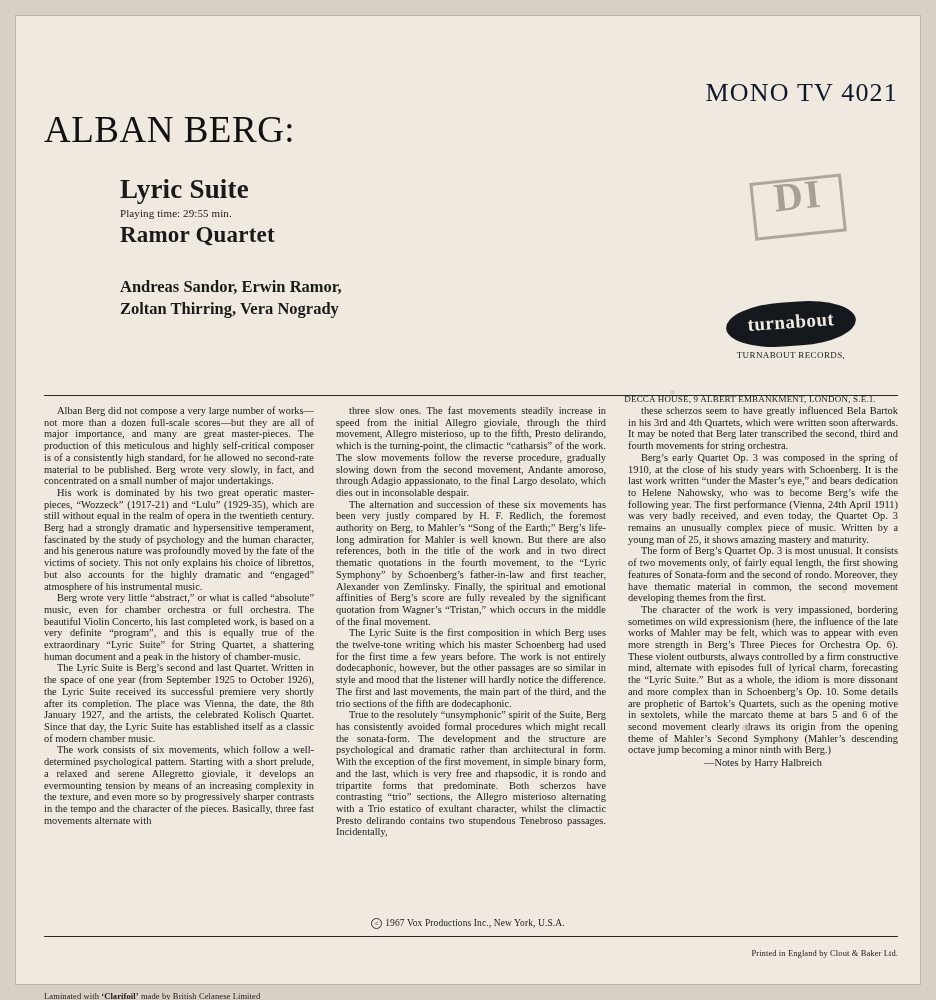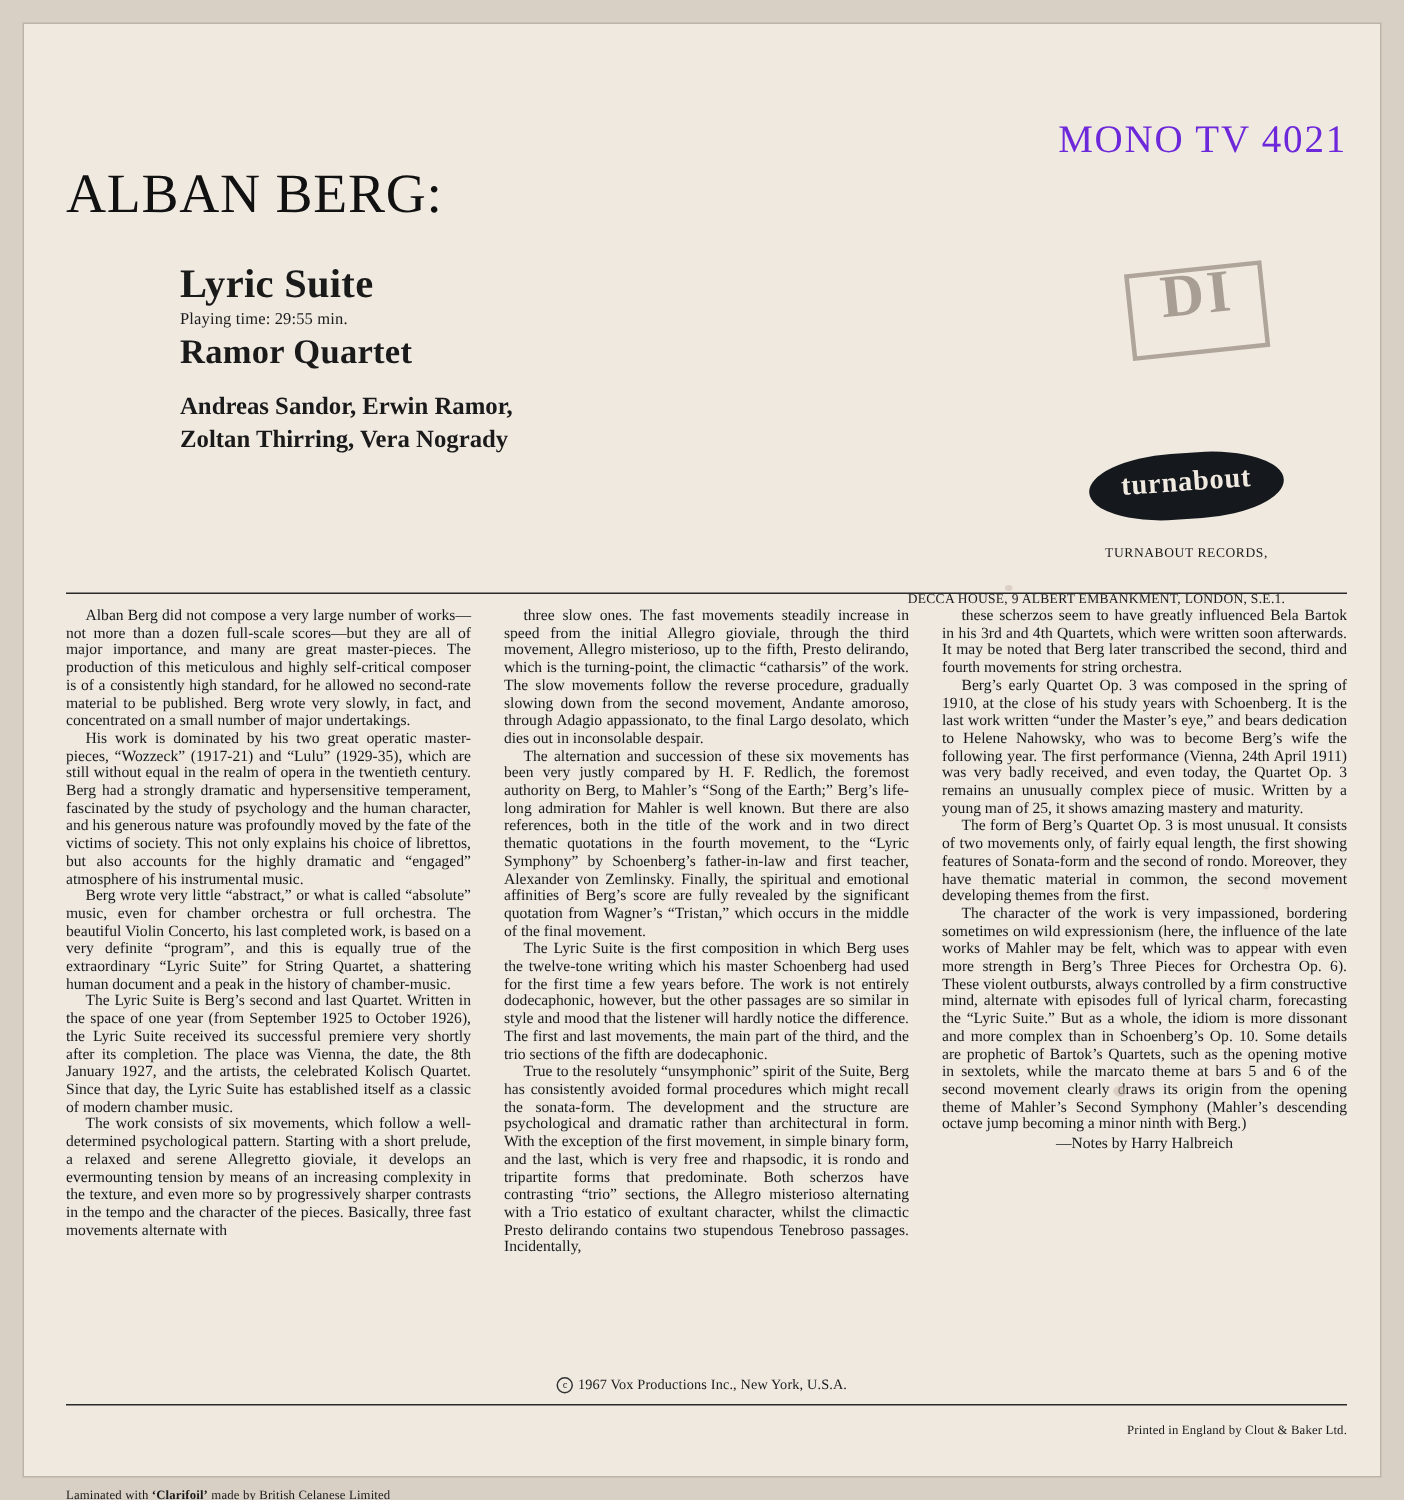--- a/index.html
+++ b/index.html
@@ -33,21 +33,21 @@
 
   
   .catalogue {
     position: absolute;
     right: 8px;
     top: 48px;
     font-size: 26px;
     letter-spacing: 1.2px;
     font-family: "Liberation Serif", serif;
     font-weight: 400;
-    color: #6d28d9;
+    color: #0f172a;
   }
 
   
   .artist {
     position: absolute;
     left: 14px;
     top: 78px;
     font-size: 37px;
     letter-spacing: 0.5px;
     font-weight: 400;
@@ -78,21 +78,21 @@
   .work .ensemble {
     font-size: 23px;
     font-weight: 700;
     margin-top: 3px;
     letter-spacing: 0.2px;
   }
   .work .players {
     font-size: 16.5px;
     font-weight: 700;
     line-height: 1.35;
-    margin-top: 12px;
+    margin-top: 28px;
   }
   .work.right .title,
   .work.right .timing,
   .work.right .ensemble,
   .work.right .players {
     text-align: center;
   }
 
   
   .stamp {
@@ -143,30 +143,30 @@
     position: absolute;
     left: 0; right: 0;
     top: 9px;
     color: #efe9e0;
     font-size: 19px;
     font-weight: 700;
     letter-spacing: 0.5px;
     font-family: "Liberation Serif", serif;
   }
   .logo .label-name {
-    margin-top: 12px;
+    margin-top: 0;
     font-size: 9px;
     letter-spacing: 0.4px;
   }
   .logo .label-addr {
     position: absolute;
     right: 0;
     top: 92px;
     width: 290px;
-    text-align: center;
+    text-align: right;
     font-size: 9px;
     letter-spacing: 0.2px;
   }
 
   
   .rule {
     position: absolute;
     left: 14px;
     right: 8px;
     height: 1px;

